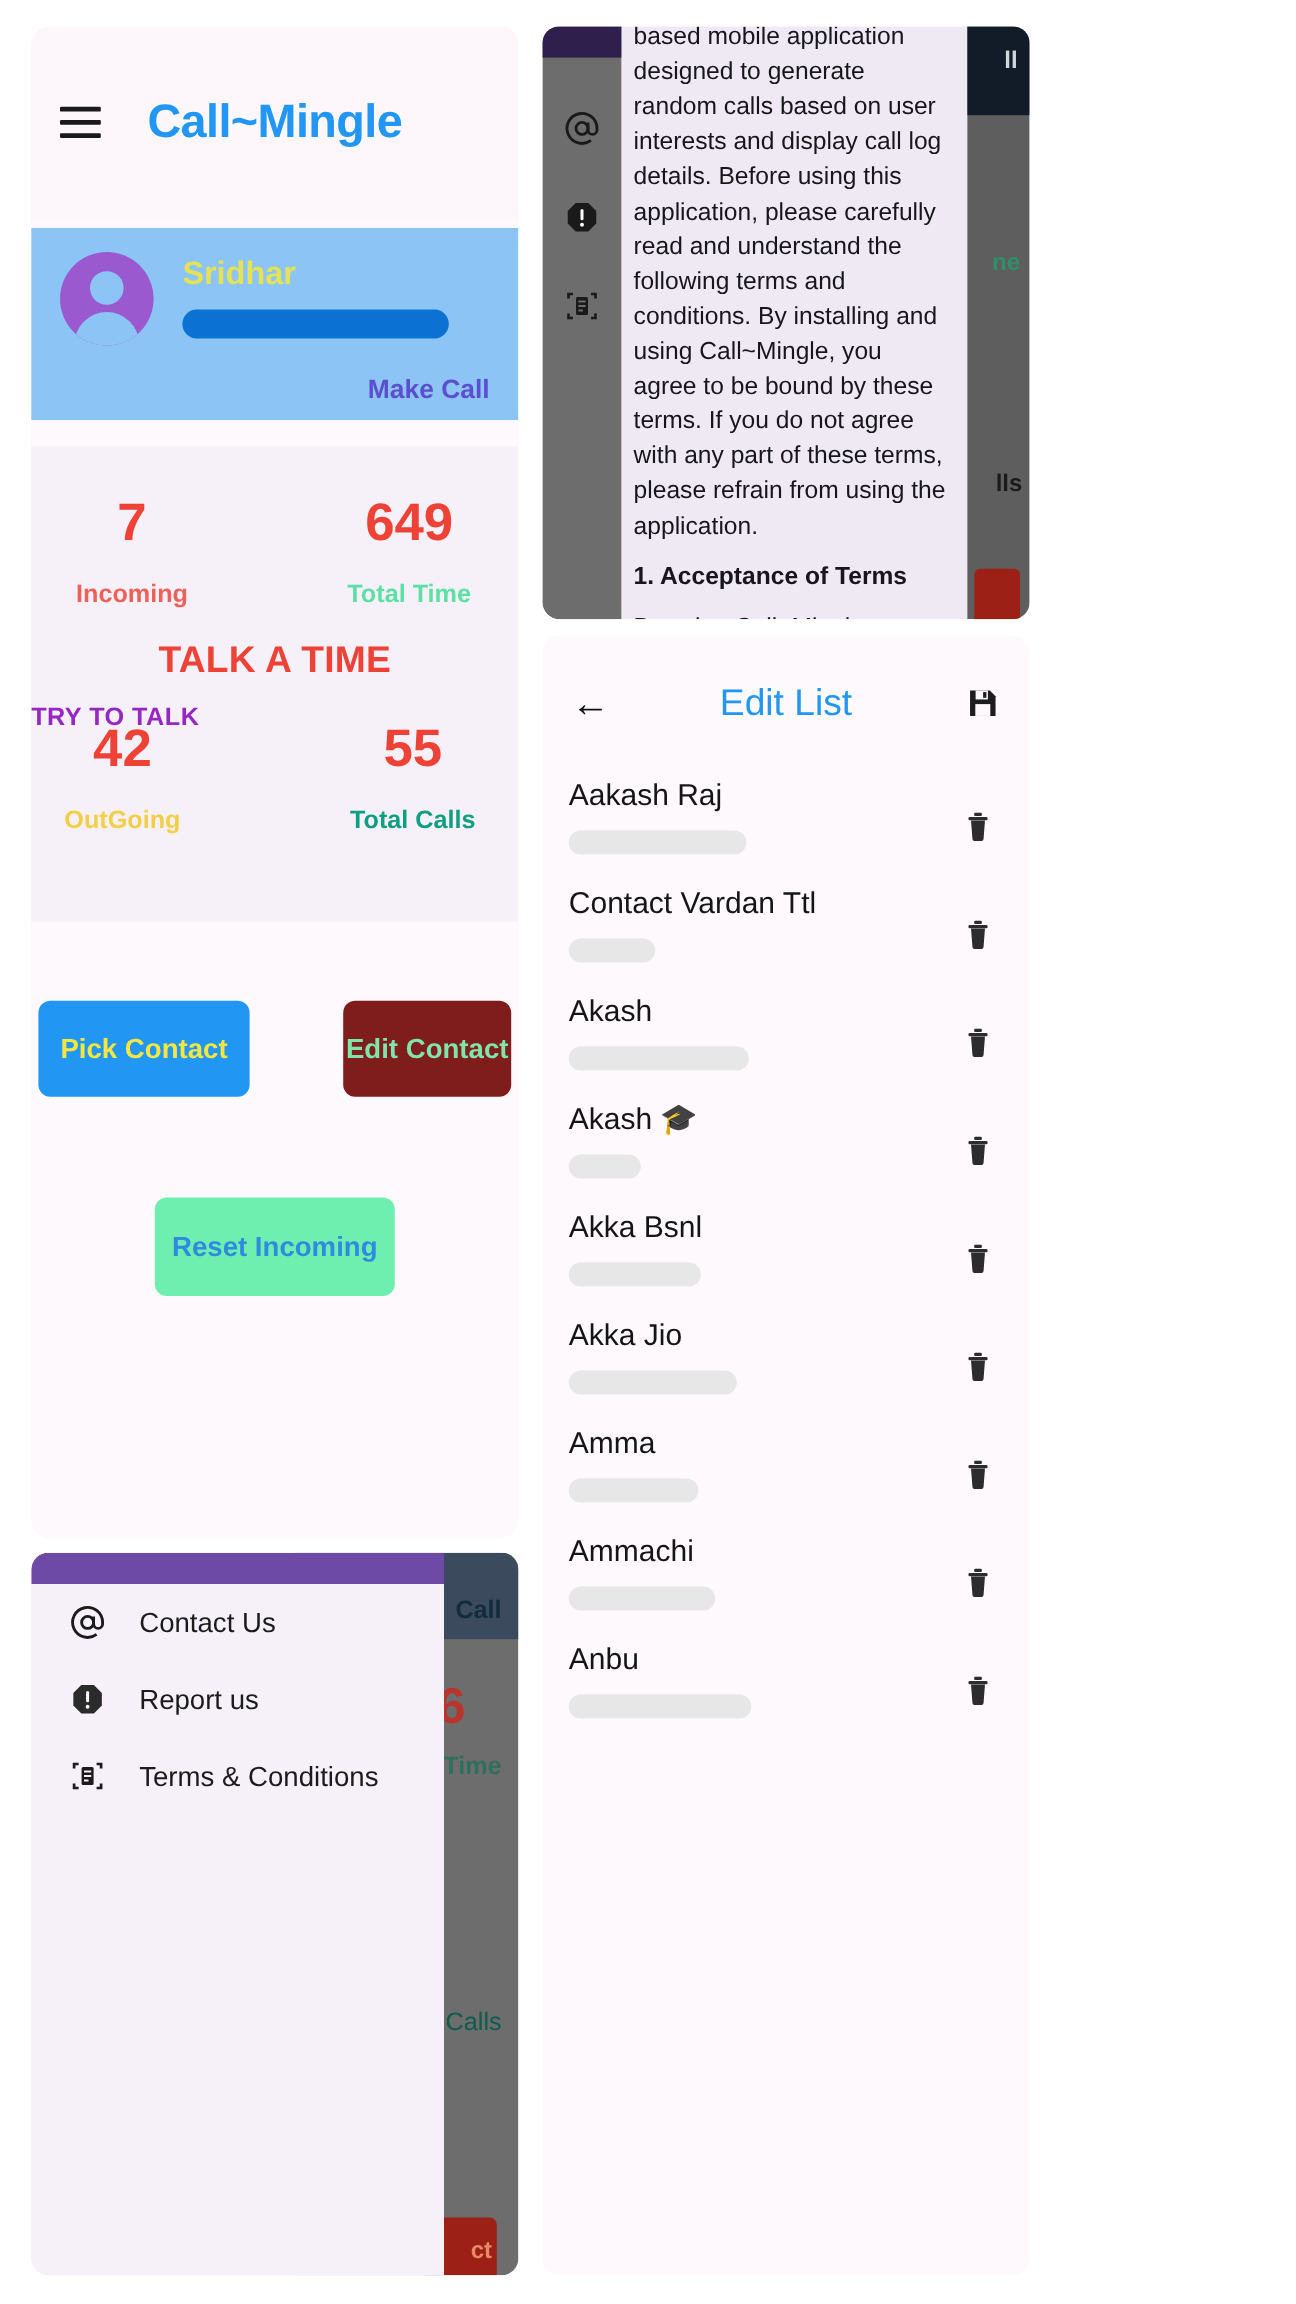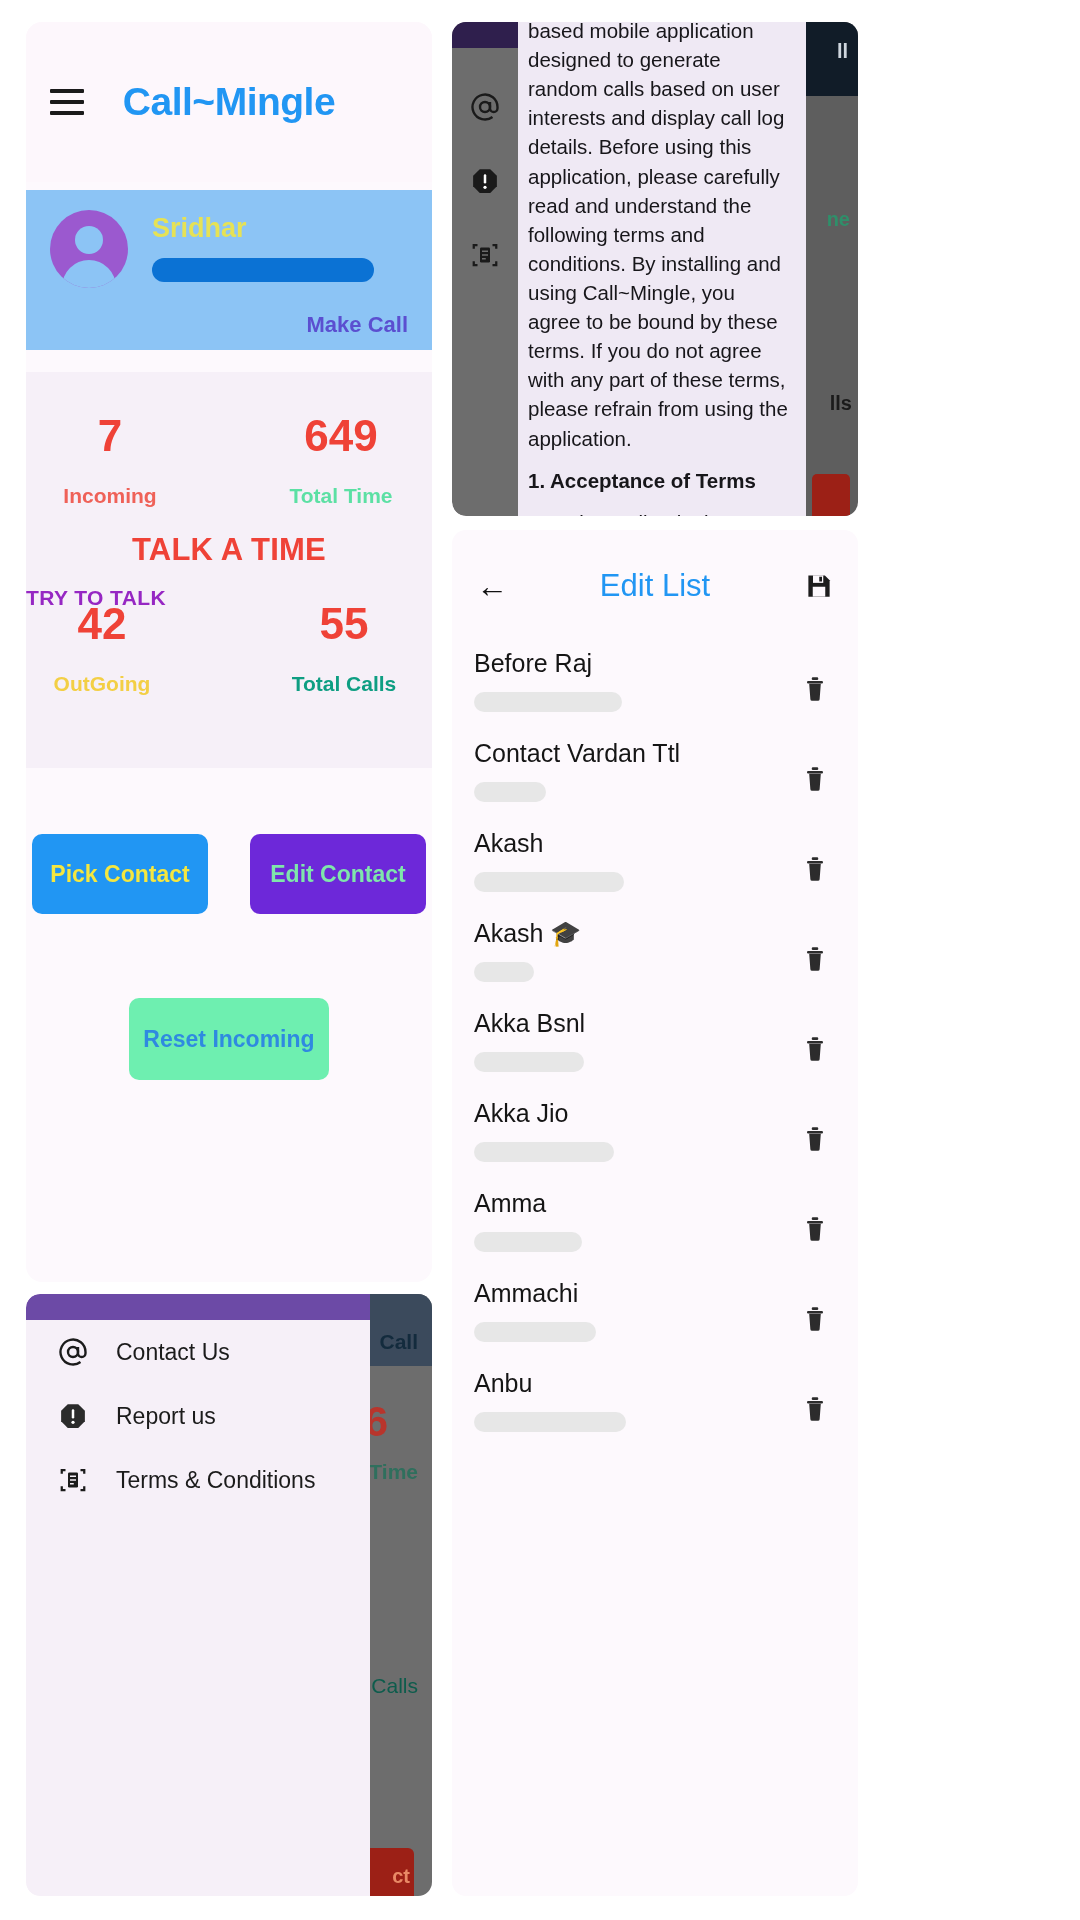--- a/index.html
+++ b/index.html
@@ -106,21 +106,21 @@
     display:flex; justify-content: space-between;
     padding: 0 6px;
   }
   .btn {
     border:none; cursor:pointer;
     border-radius: 10px;
     font-size: 23px; font-weight: 700;
     font-family: "Liberation Sans", sans-serif;
   }
   .btn-pick { width: 176px; height: 80px; background:#2196f3; color:#f5e73f; }
-  .btn-edit { width: 176px; height: 80px; background:#6d28d9; color:#7fe6ab; }
+  .btn-edit { width: 140px; height: 80px; background:#7f1d1d; color:#7fe6ab; }
   .btn-reset-wrap { margin-top: 84px; display:flex; justify-content:center; }
   .btn-reset { width: 200px; height: 82px; background:#6eefb0; color:#2f8ae0; }
 
   
   .drawer-screen {
     position:absolute; left:26px; top:1294px;
     width: 406px; height: 602px;
     border-radius: 14px; overflow: hidden;
     background:#fdf9fd;
   }
@@ -382,21 +382,21 @@
         <svg width="30" height="30" viewBox="0 0 24 24">
           <path d="M3.5 3.5h13.2L20.5 7.3V20.5H3.5z" fill="#1d1d1d"></path>
           <rect x="7.2" y="3.5" width="8.2" height="6" fill="#fdf9fd"></rect>
           <rect x="12.2" y="4.6" width="2.2" height="3.8" fill="#1d1d1d"></rect>
           <rect x="7" y="12.6" width="10" height="7.9" fill="#fdf9fd"></rect>
         </svg>
       </div>
     </div>
     <div id="contact-list">
         <div class="contact-row">
-          <div class="c-name">Before Raj</div>
+          <div class="c-name">Aakash Raj</div>
           <div class="c-bar" style="width:148px"></div>
           <div class="c-del">
             <svg width="26" height="28" viewBox="0 0 24 26">
               <rect x="4.6" y="6.4" width="14.8" height="2.4" fill="#2c2c2c" rx="1"></rect>
               <path d="M6.6 9h10.8l-1.1 14.4a1.6 1.6 0 0 1-1.6 1.5H9.3a1.6 1.6 0 0 1-1.6-1.5z" fill="#2c2c2c"></path>
               <rect x="9" y="3" width="6" height="2.6" fill="#2c2c2c" rx="1"></rect>
             </svg>
           </div>
         </div>
         <div class="contact-row">

